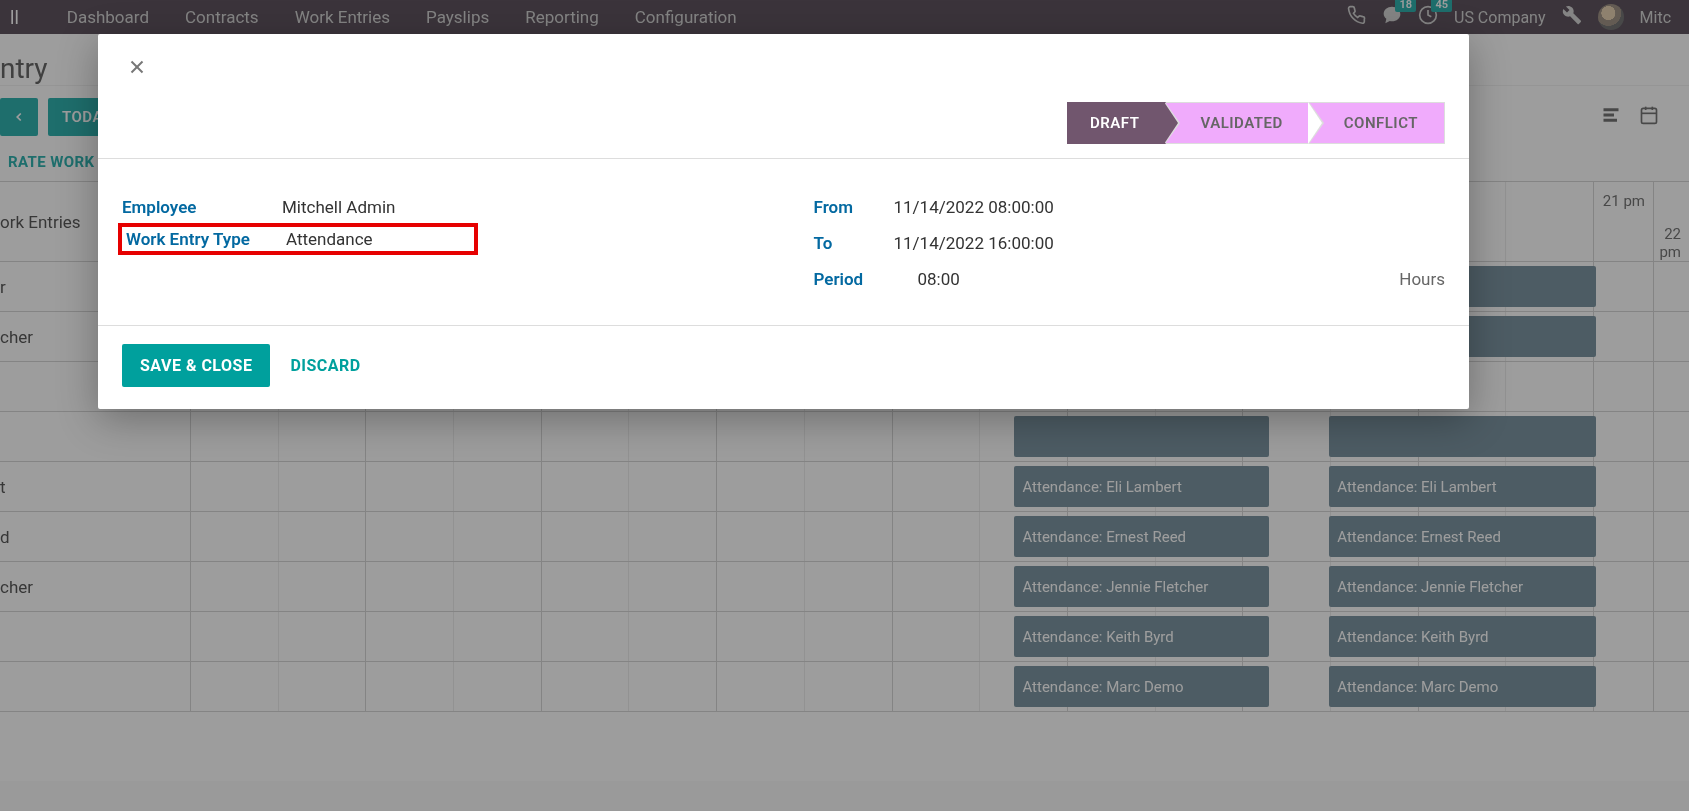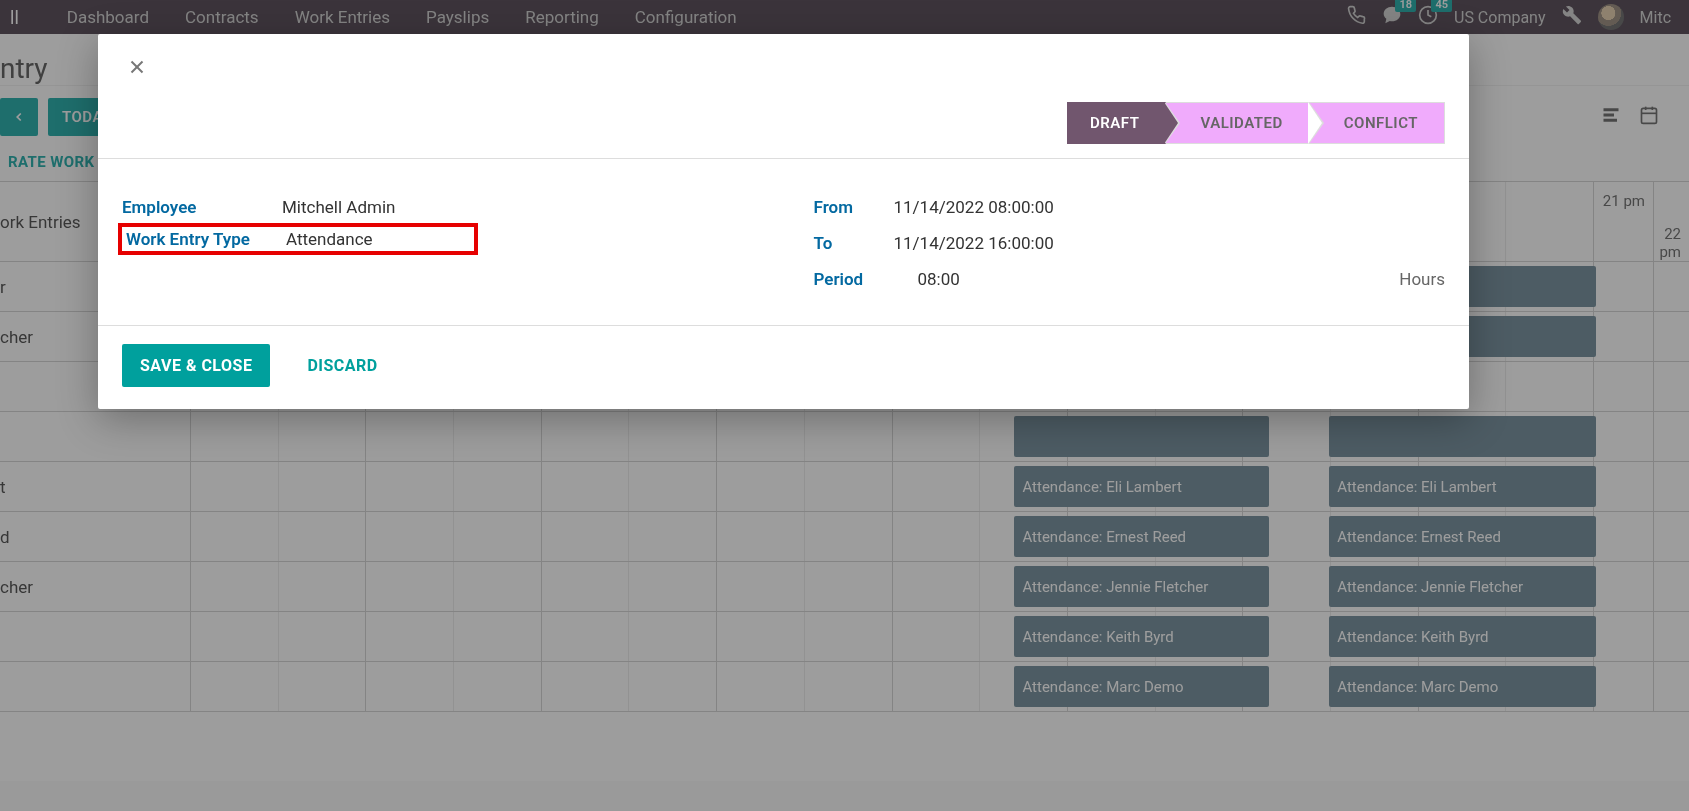--- a/index.html
+++ b/index.html
@@ -335,21 +335,21 @@
   }
   .highlight-box {
     border: 4px solid #e60000;
     padding: 2px 4px;
     margin: -2px -4px;
   }
   .modal-footer {
     border-top: 1px solid #ddd;
     padding: 18px 24px 22px 24px;
     display: flex;
-    gap: 37px;
+    gap: 20px;
     align-items: center;
   }
   .btn-primary {
     background: #00A09D;
     color: #fff;
     font-weight: 700;
     font-size: 16px;
     padding: 12px 18px;
     border-radius: 2px;
     cursor: pointer;

